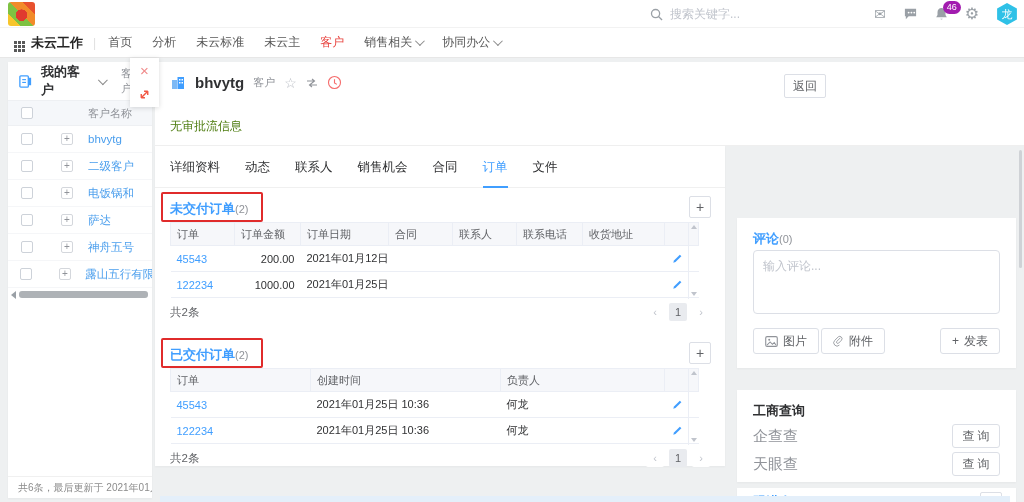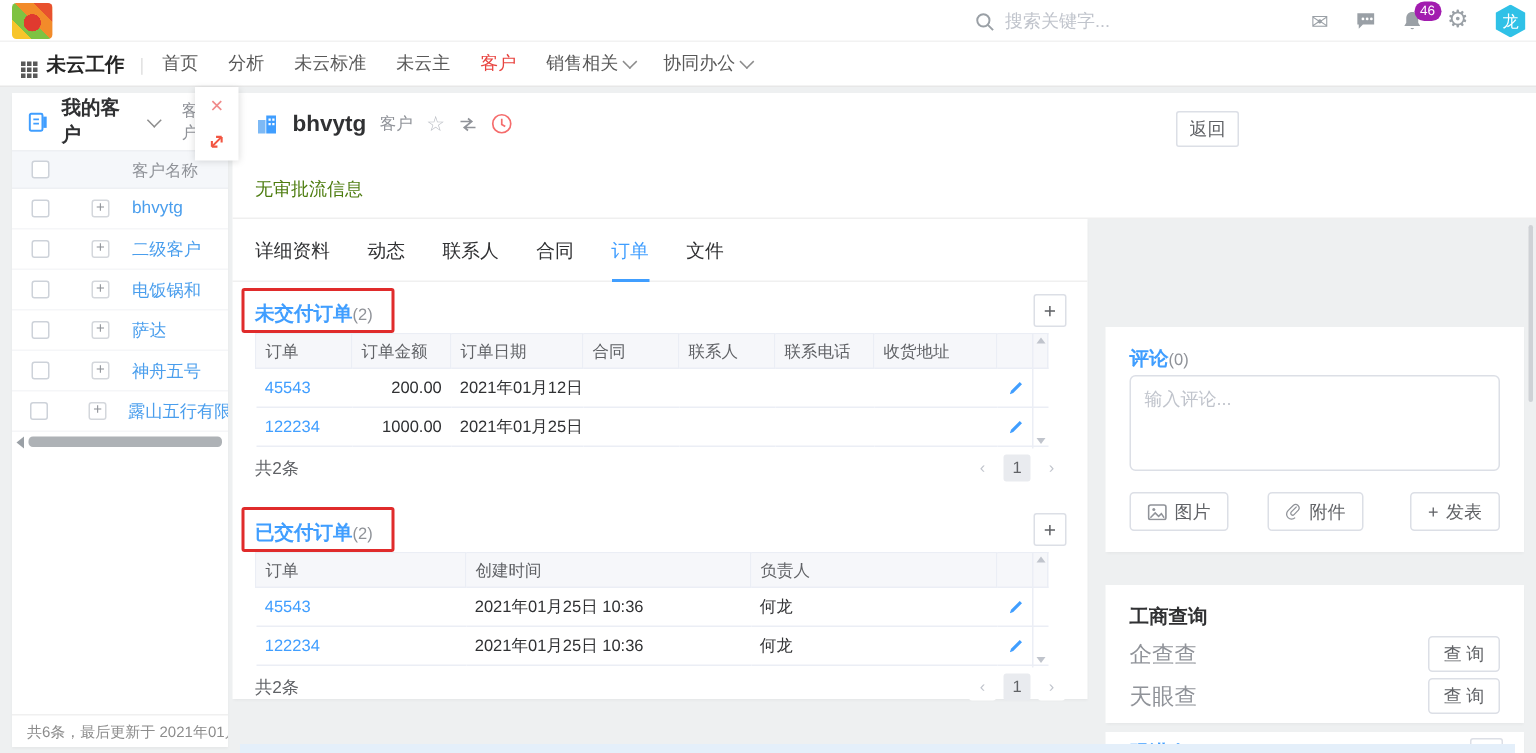--- a/index.html
+++ b/index.html
@@ -96,21 +96,21 @@
   
   .rcardA { left:737px; top:150px; width:279px; height:62px; }
   .rcardB { left:737px; top:218px; width:279px; height:150px; }
   .rcardC { left:737px; top:390px; width:279px; height:92px; }
   .rcardD { left:737px; top:488px; width:279px; height:14px; overflow:hidden; }
   .rtitle { position:absolute; left:16px; top:12px; font-size:13px; font-weight:bold; color:#303133; }
   .rtitle.blue-t { color:#409eff; }
   .empty-txt { position:absolute; left:0; top:34px; width:100%; text-align:center; color:#c8cbd0; font-size:13px; }
   .comment-box { position:absolute; left:16px; top:32px; width:247px; height:64px; border:1px solid #dcdfe6; border-radius:4px; resize:none; font-family:inherit; font-size:12px; padding:7px 9px; color:#606266; outline:none; }
   .comment-box::placeholder { color:#c0c4cc; }
-  .cm-btns { position:absolute; left:16px; top:110px; width:247px; display:flex; gap:26px; }
+  .cm-btns { position:absolute; left:16px; top:110px; width:247px; display:flex; gap:2px; }
   .sm-btn { height:26px; border:1px solid #dcdfe6; border-radius:3px; background:#fff; color:#606266; font-size:12px; display:flex; align-items:center; gap:5px; padding:0 11px; cursor:pointer; }
   .publish { margin-left:auto; }
   .bq-row { position:absolute; left:16px; width:247px; height:24px; display:flex; align-items:center; }
   .bq-name { color:#909399; font-size:15px; }
   .bq-btn { margin-left:auto; width:48px; height:24px; border:1px solid #dcdfe6; border-radius:3px; background:#fff; color:#606266; font-size:12px; line-height:22px; text-align:center; letter-spacing:3px; padding-left:3px; cursor:pointer; }
   .vscroll-thumb { left:1019px; top:150px; width:3px; height:118px; background:#cfd2d6; border-radius:2px; }
   .bottom-strip { left:160px; top:496px; width:850px; height:6px; background:#e4effa; }
   svg { display:block; }
 </style>
 </head>
@@ -303,20 +303,21 @@
     </div>
     <div class="back-btn">返回</div>
     <div class="approval">无审批流信息</div>
   </div>
 
   <div class="abs card main-card">
     <div class="tabs">
       <span class="tab">详细资料</span>
       <span class="tab">动态</span>
       <span class="tab">联系人</span>
+      <span class="tab">销售机会</span>
       <span class="tab">合同</span>
       <span class="tab active">订单</span>
       <span class="tab">文件</span>
     </div>
 
     <div class="sec-title" style="top:54px;">
       <span>未交付订单</span><span class="sec-count">(2)</span>
     </div>
     <div class="abs anno-box" style="left:6px; top:46px; width:102px; height:30px;"></div>
     <div class="add-btn" style="top:50px;">+</div>

